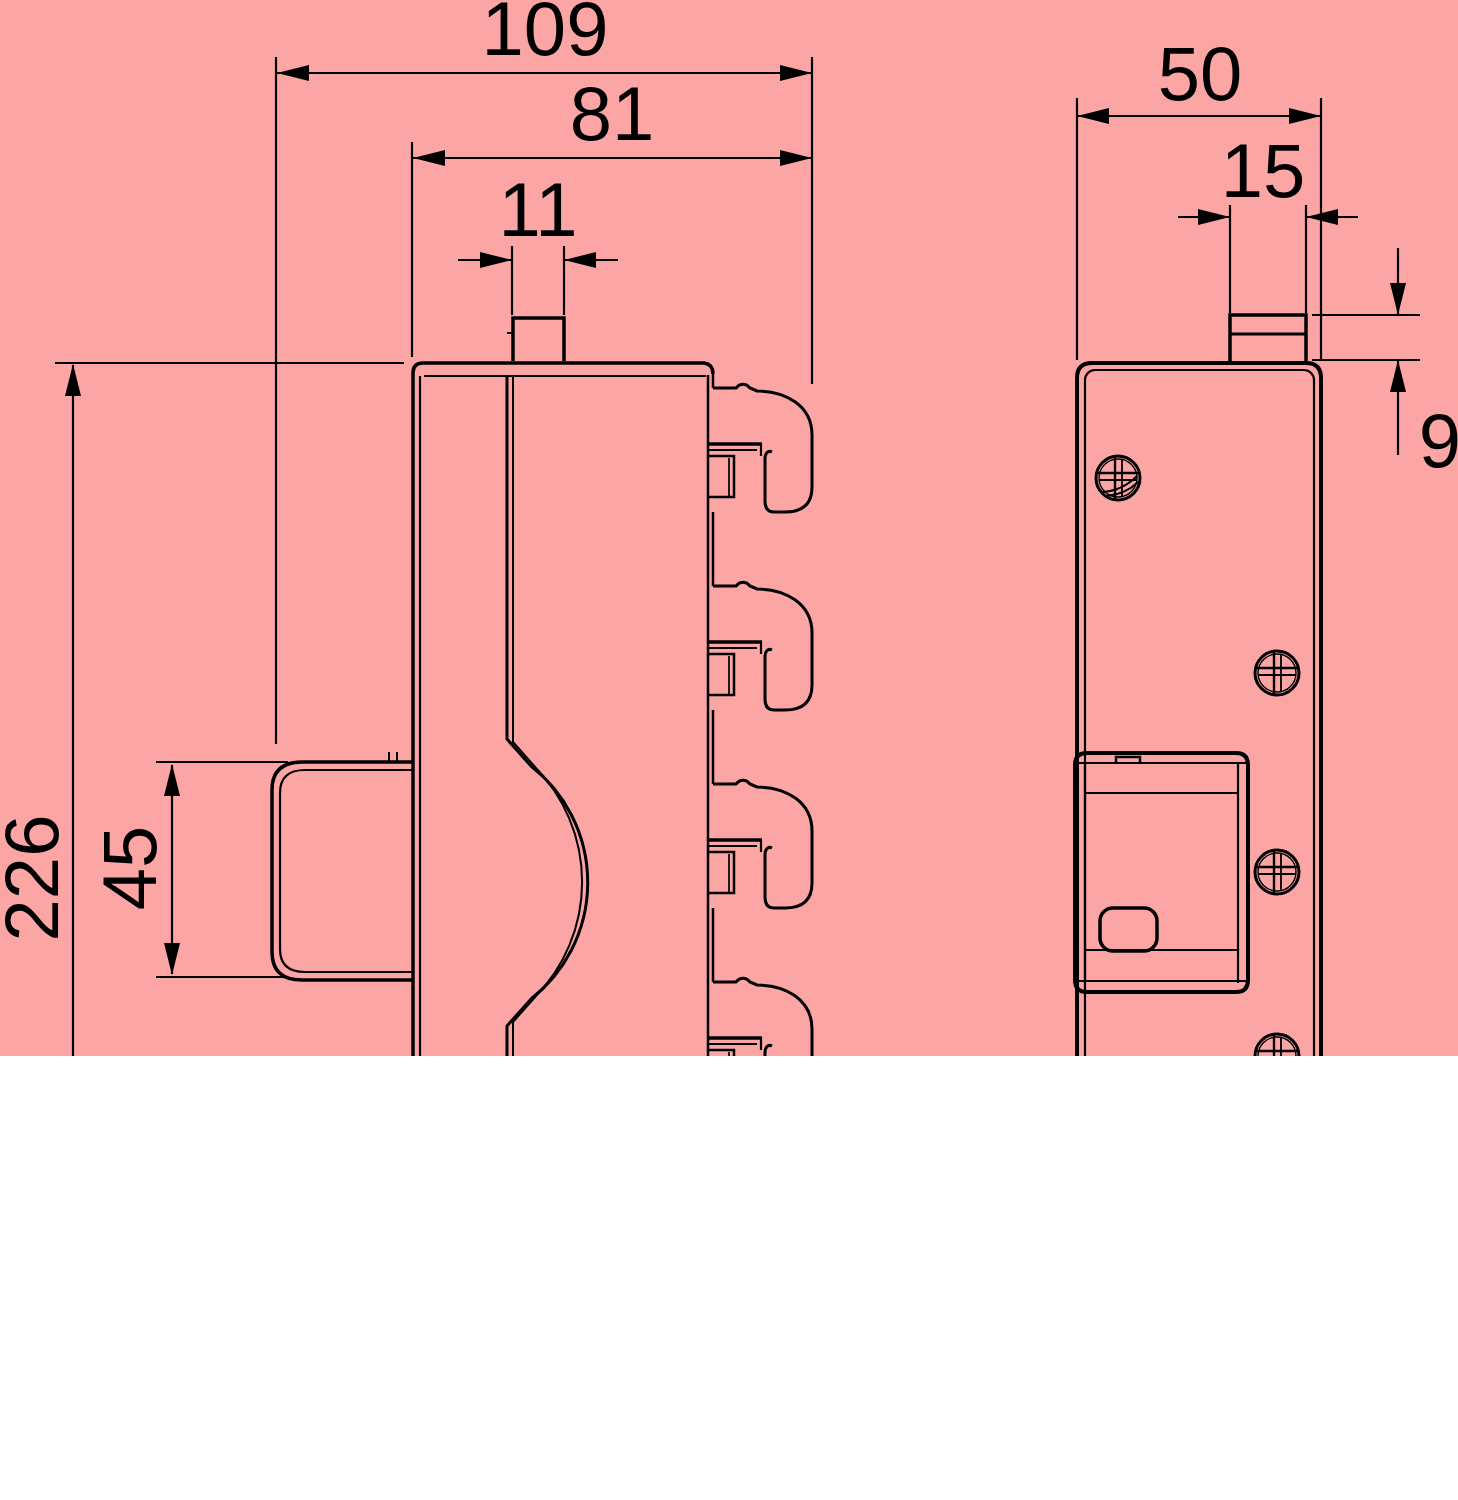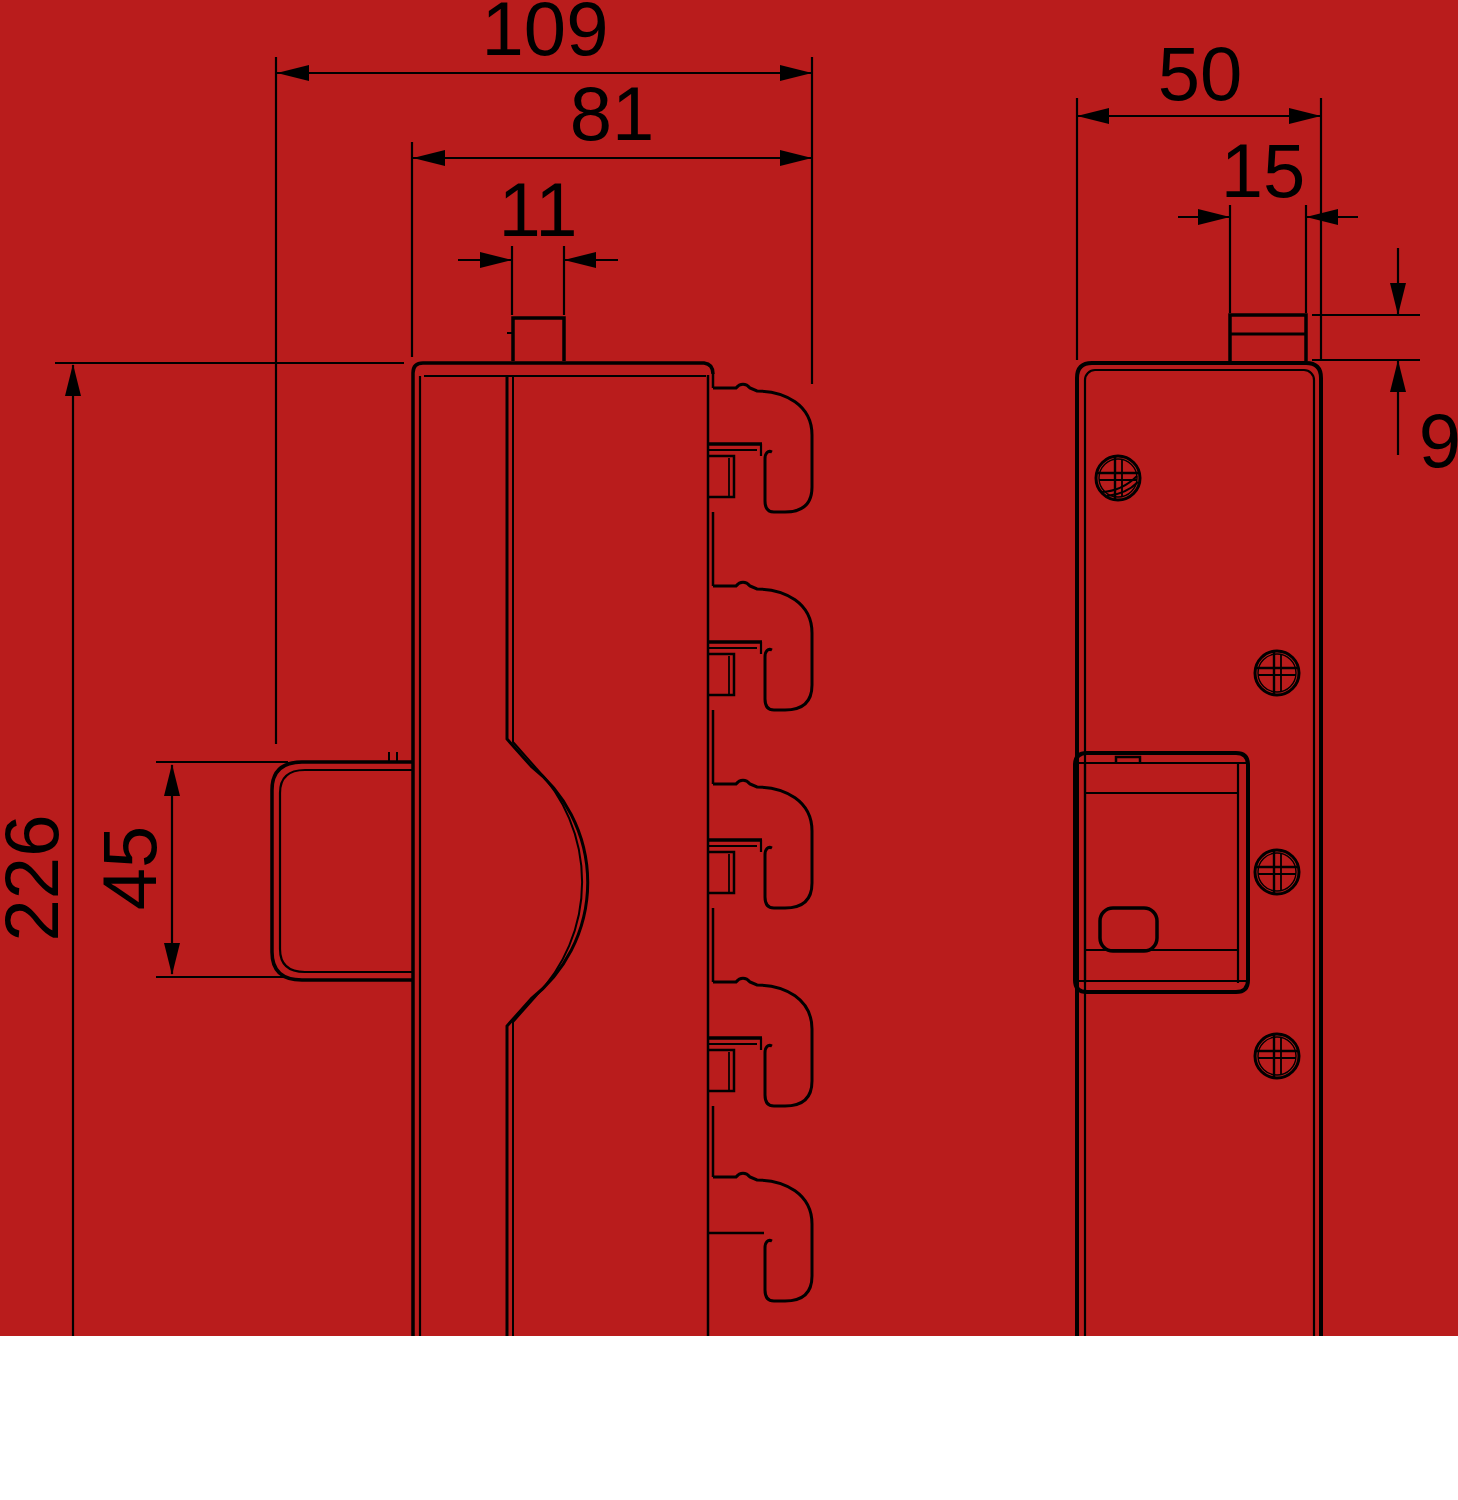--- a/index.html
+++ b/index.html
@@ -1,17 +1,17 @@
 <!DOCTYPE html>
 <html><head>
 <meta charset="utf-8">
 <style>
   html,body{margin:0;padding:0;background:#ffffff;}
   body{font-family:"Liberation Sans", sans-serif;}
-  .stage{width:1458px;height:1336px;position:relative;background:#b91c1c;overflow:hidden;}
+  .stage{width:1458px;height:1056px;position:relative;background:#fca5a5;overflow:hidden;}
   svg{display:block;}
   .dim-text{font-family:"Liberation Sans", sans-serif;font-size:76px;fill:#000;}
 </style>
 </head>
 <body>
 
 <div class="stage">
 <svg width="1458" height="1500" viewBox="0 0 1458 1500">
   <defs>
 

